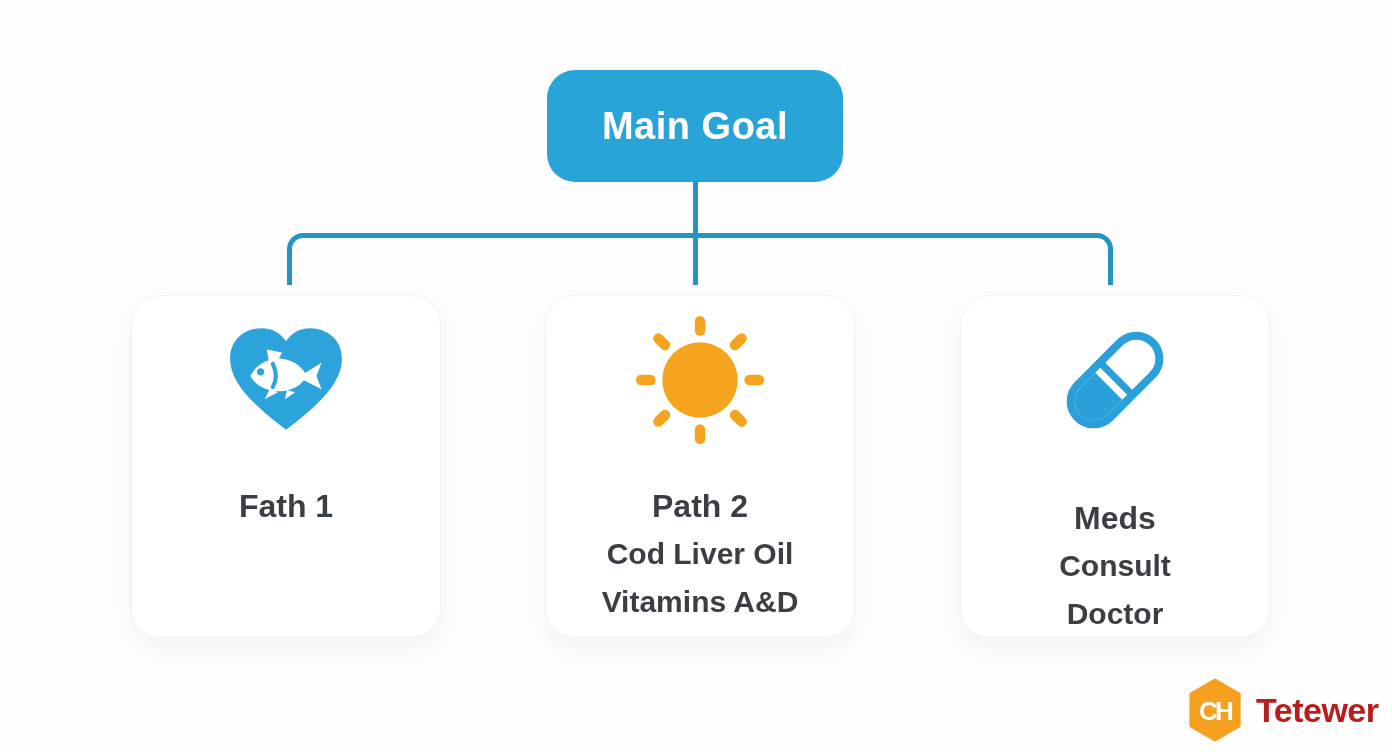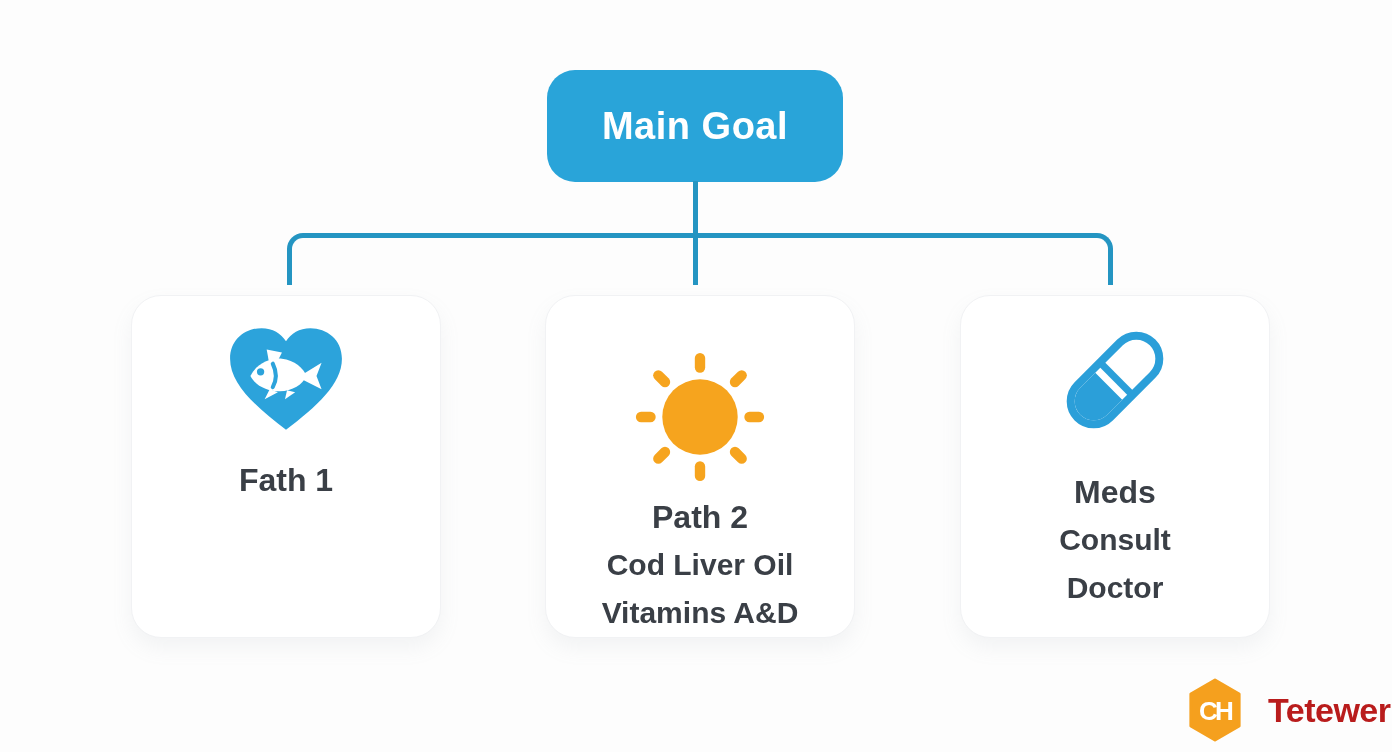--- a/index.html
+++ b/index.html
@@ -55,50 +55,50 @@
     top: 295px;
     width: 310px; height: 343px;
     background: #ffffff;
     border: 1px solid #f1f2f4;
     border-radius: 30px;
     box-shadow: 0 10px 20px rgba(150,160,170,0.10);
     display: flex; flex-direction: column; align-items: center;
     padding-top: 24px;
   }
   .card.c1 { left: 131px; }
-  .card.c2 { left: 545px; justify-content: flex-end; }
+  .card.c2 { left: 545px; }
   .card.c3 { left: 960px; gap: 12px; }
 
   .icon-wrap {
     height: 120px;
     display: flex; align-items: center; justify-content: center;
     overflow: visible;
   }
 
   .card-text {
-    margin-top: 16px;
+    margin-top: 42px;
     text-align: center;
     color: #3a3f46;
   }
   .card-title {
     font-size: 32px;
     font-weight: 700;
     line-height: 48px;
   }
   .card-line {
     font-size: 30px;
     font-weight: 700;
     line-height: 48px;
   }
 
   
   .brand {
     position: absolute;
     left: 1186px; top: 678px;
-    display: flex; align-items: center; gap: 24px;
+    display: flex; align-items: center; gap: 12px;
   }
   .brand-name {
     color: #b91c1c;
     font-size: 34px;
     font-weight: 700;
     letter-spacing: -0.5px;
   }
 </style>
 </head>
 <body>

